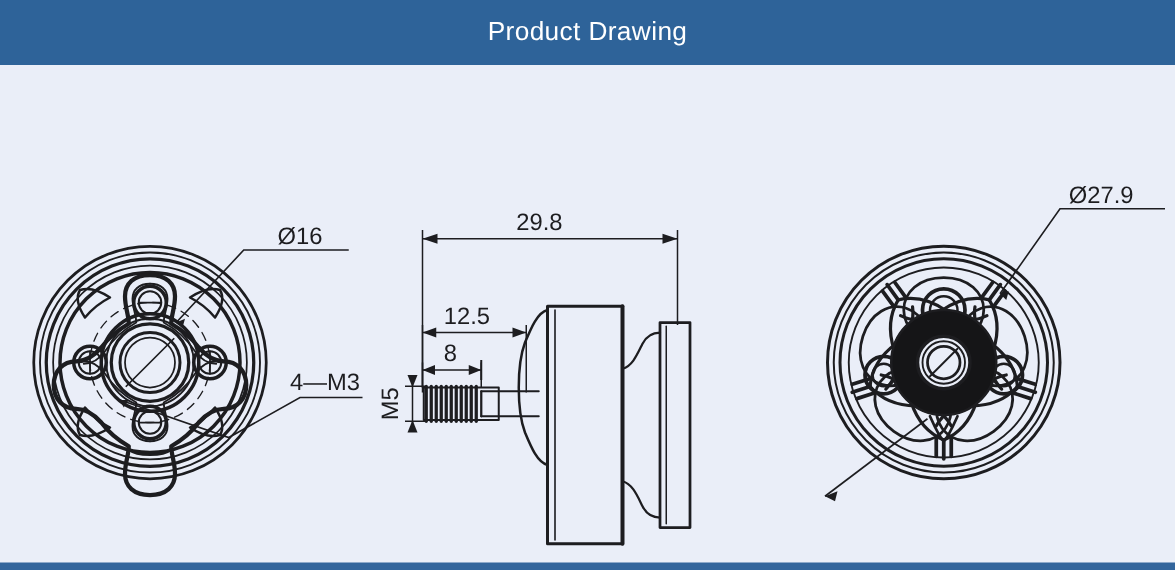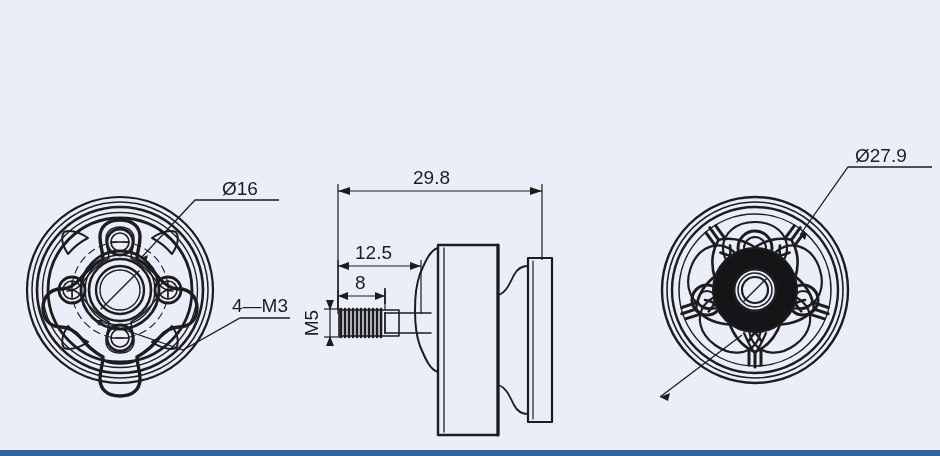--- a/index.html
+++ b/index.html
@@ -67,20 +67,23 @@
     font-family: "Liberation Sans", sans-serif;
     font-size: 19px;
     fill: #1d1d20;
   }
 </style>
 </head>
 <body>
 
 <div id="page">
 
+  <div id="header-bar">
+    <span id="header-title">Product Drawing</span>
+  </div>
 
   <div id="drawing-canvas">
     <svg id="drawing-svg" viewBox="0 0 940 398" xmlns="http://www.w3.org/2000/svg">
 
       <g fill="none" stroke="#1d1d20" stroke-linecap="round" stroke-linejoin="round">
 
         <circle cx="120" cy="238" r="93" stroke-width="2.2"></circle>
         <circle cx="120" cy="238" r="88" stroke-width="1.5"></circle>
         <circle cx="120" cy="238" r="83" stroke-width="2.6"></circle>
         <circle cx="120" cy="238" r="77.5" stroke-width="1.4"></circle>

